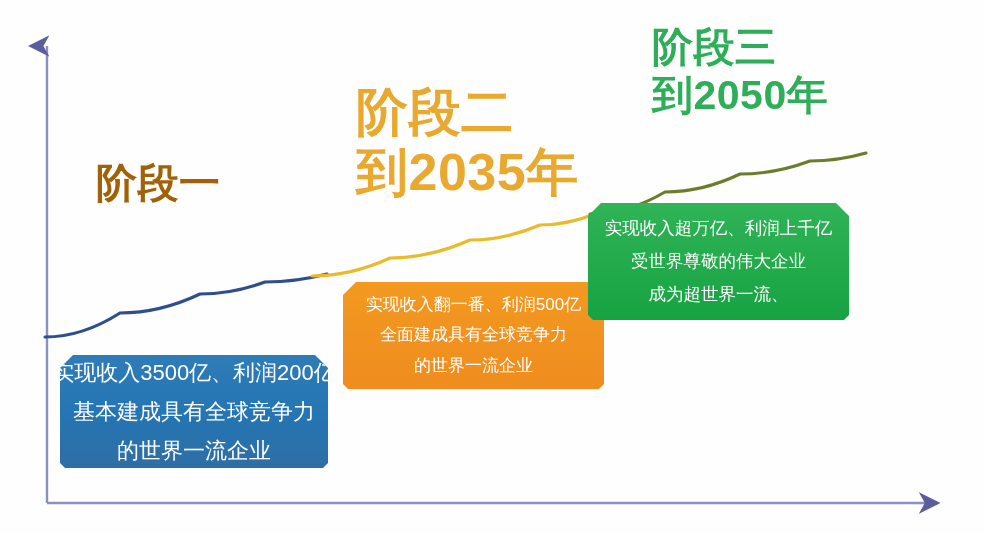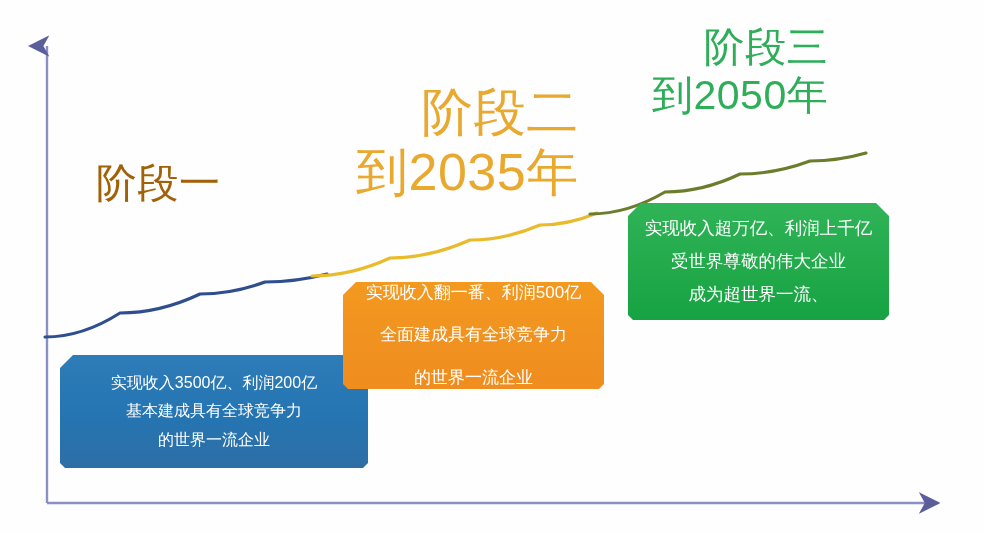--- a/index.html
+++ b/index.html
@@ -23,23 +23,23 @@
     left: 0;
     top: 0;
     width: 984px;
     height: 533px;
   }
   #curve-svg { pointer-events: none; }
 
   
   .phase-label {
     position: absolute;
-    text-align: right;
+    text-align: left;
     line-height: 1.16;
-    font-weight: 400;
+    font-weight: 700;
     white-space: nowrap;
     letter-spacing: 0.5px;
   }
   .phase-label .ln1 { display: block; }
   .phase-label .ln2 { display: block; }
 
   #phase-label-1 {
     left: 96px;
     top: 160px;
     font-size: 41px;
@@ -76,38 +76,37 @@
     );
   }
   .banner .bline {
     display: block;
     white-space: nowrap;
   }
 
   #banner-blue {
     left: 60px;
     top: 355px;
-    width: 308px;
+    width: 268px;
     height: 113px;
     background: linear-gradient(180deg, #2e7cb8 0%, #2475b2 55%, #2f6ea5 100%);
-    font-size: 16px;
+    font-size: 22px;
     line-height: 1.78;
   }
   #banner-orange {
     left: 343px;
     top: 282px;
     width: 261px;
     height: 107px;
     background: linear-gradient(180deg, #f3991f 0%, #f09120 60%, #ef8d1e 100%);
     font-size: 17px;
     line-height: 1.80;
-    gap: 12px;
   }
   #banner-green {
-    left: 628px;
+    left: 588px;
     top: 203px;
     width: 261px;
     height: 117px;
     background: linear-gradient(180deg, #2fb457 0%, #21a94a 60%, #17a343 100%);
     font-size: 17.5px;
     line-height: 1.88;
   }
 </style>
 </head>
 <body>

